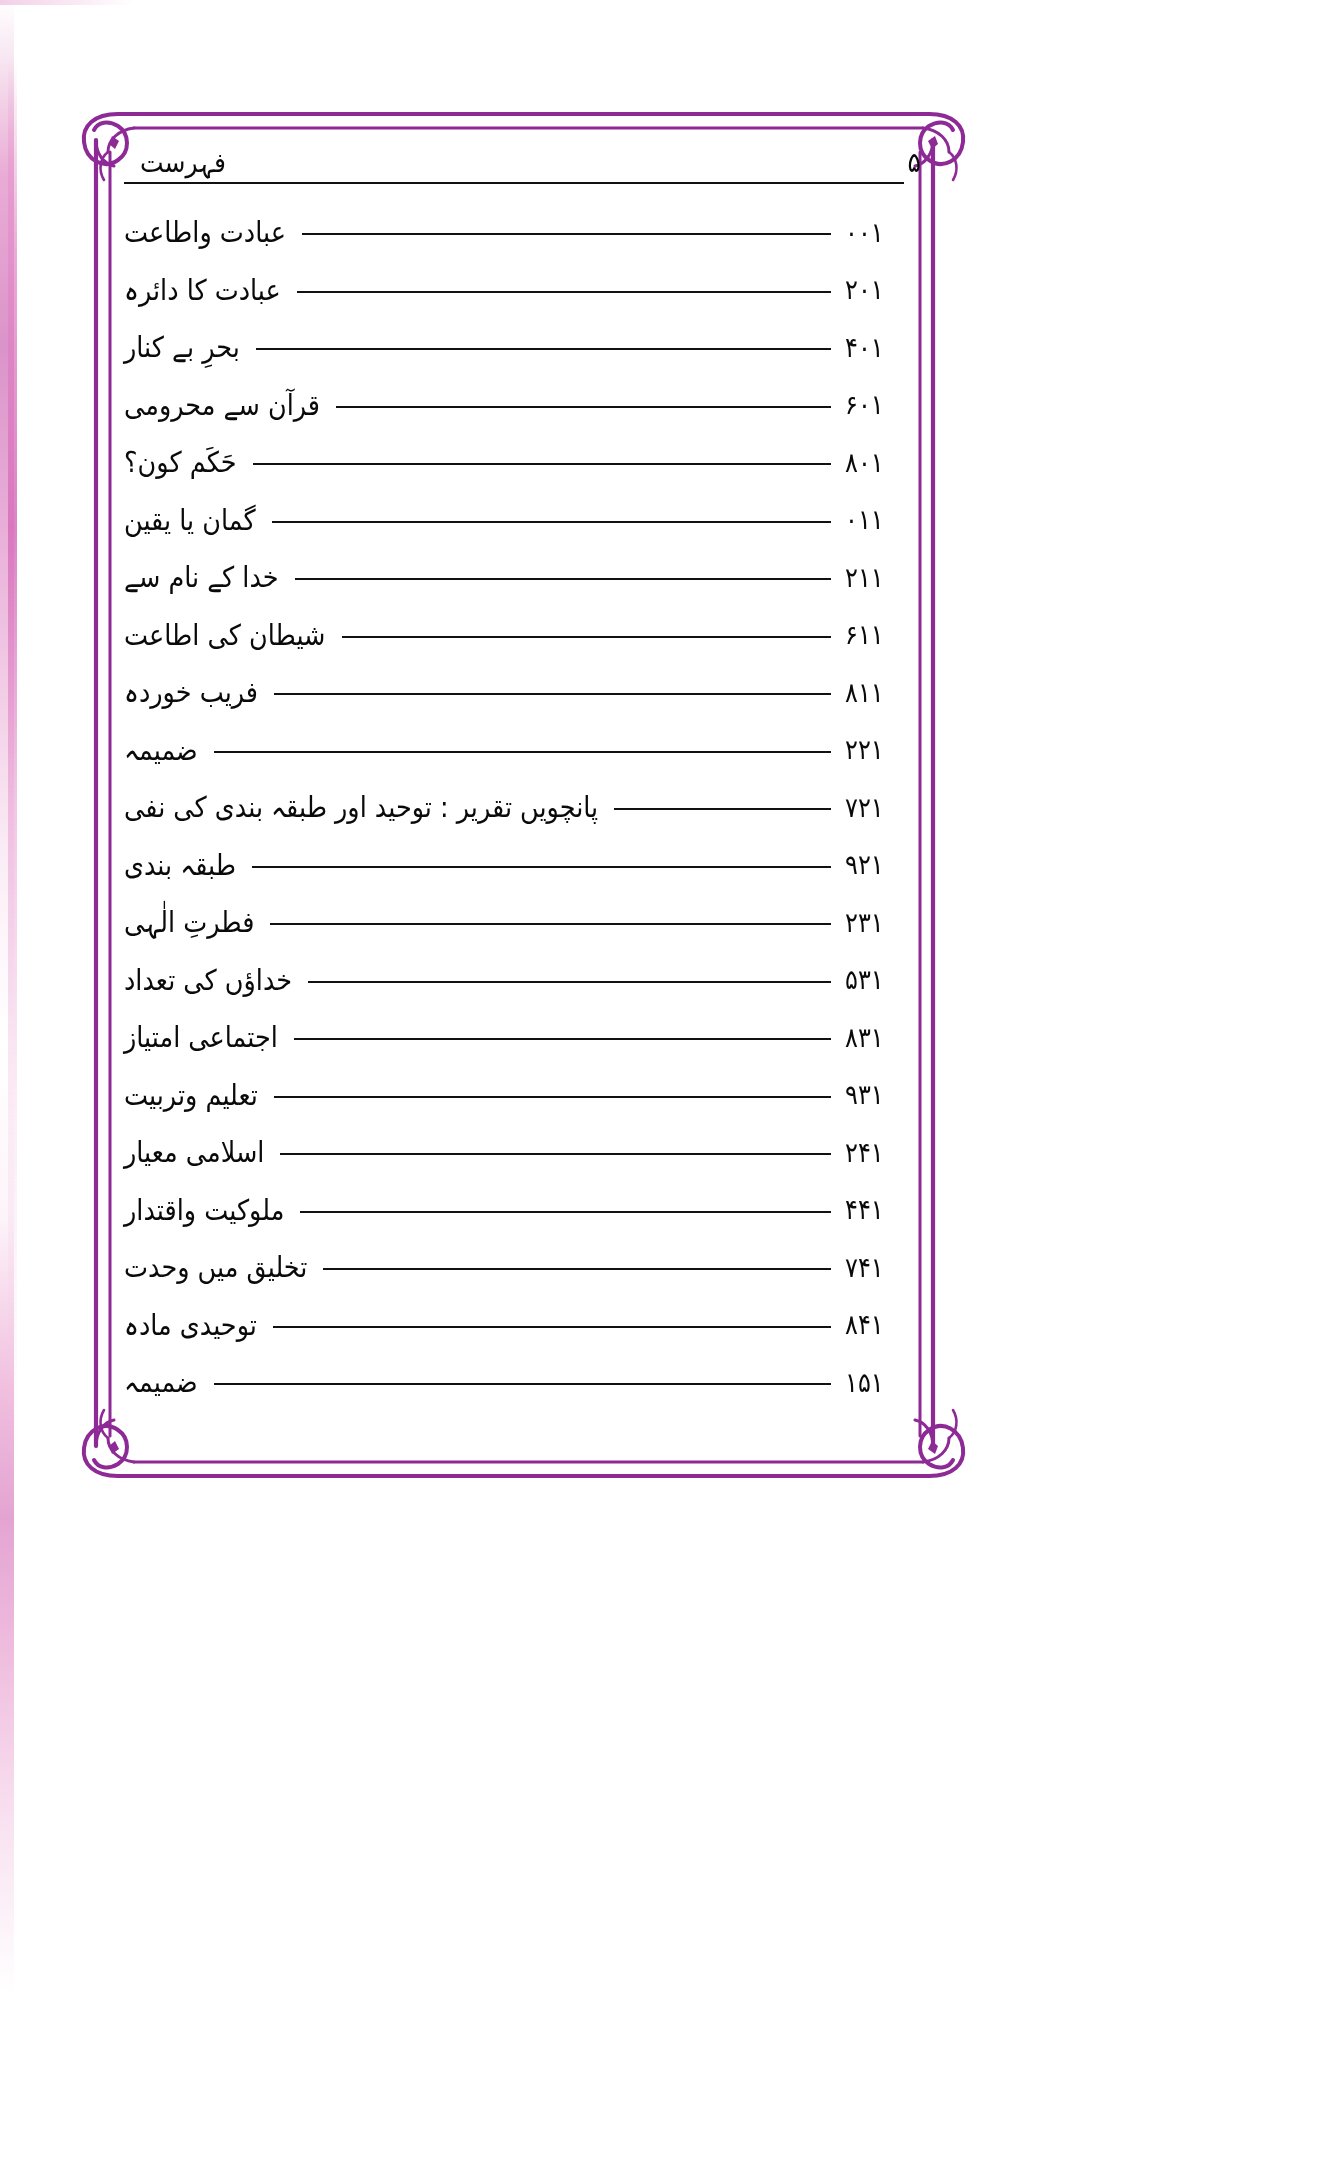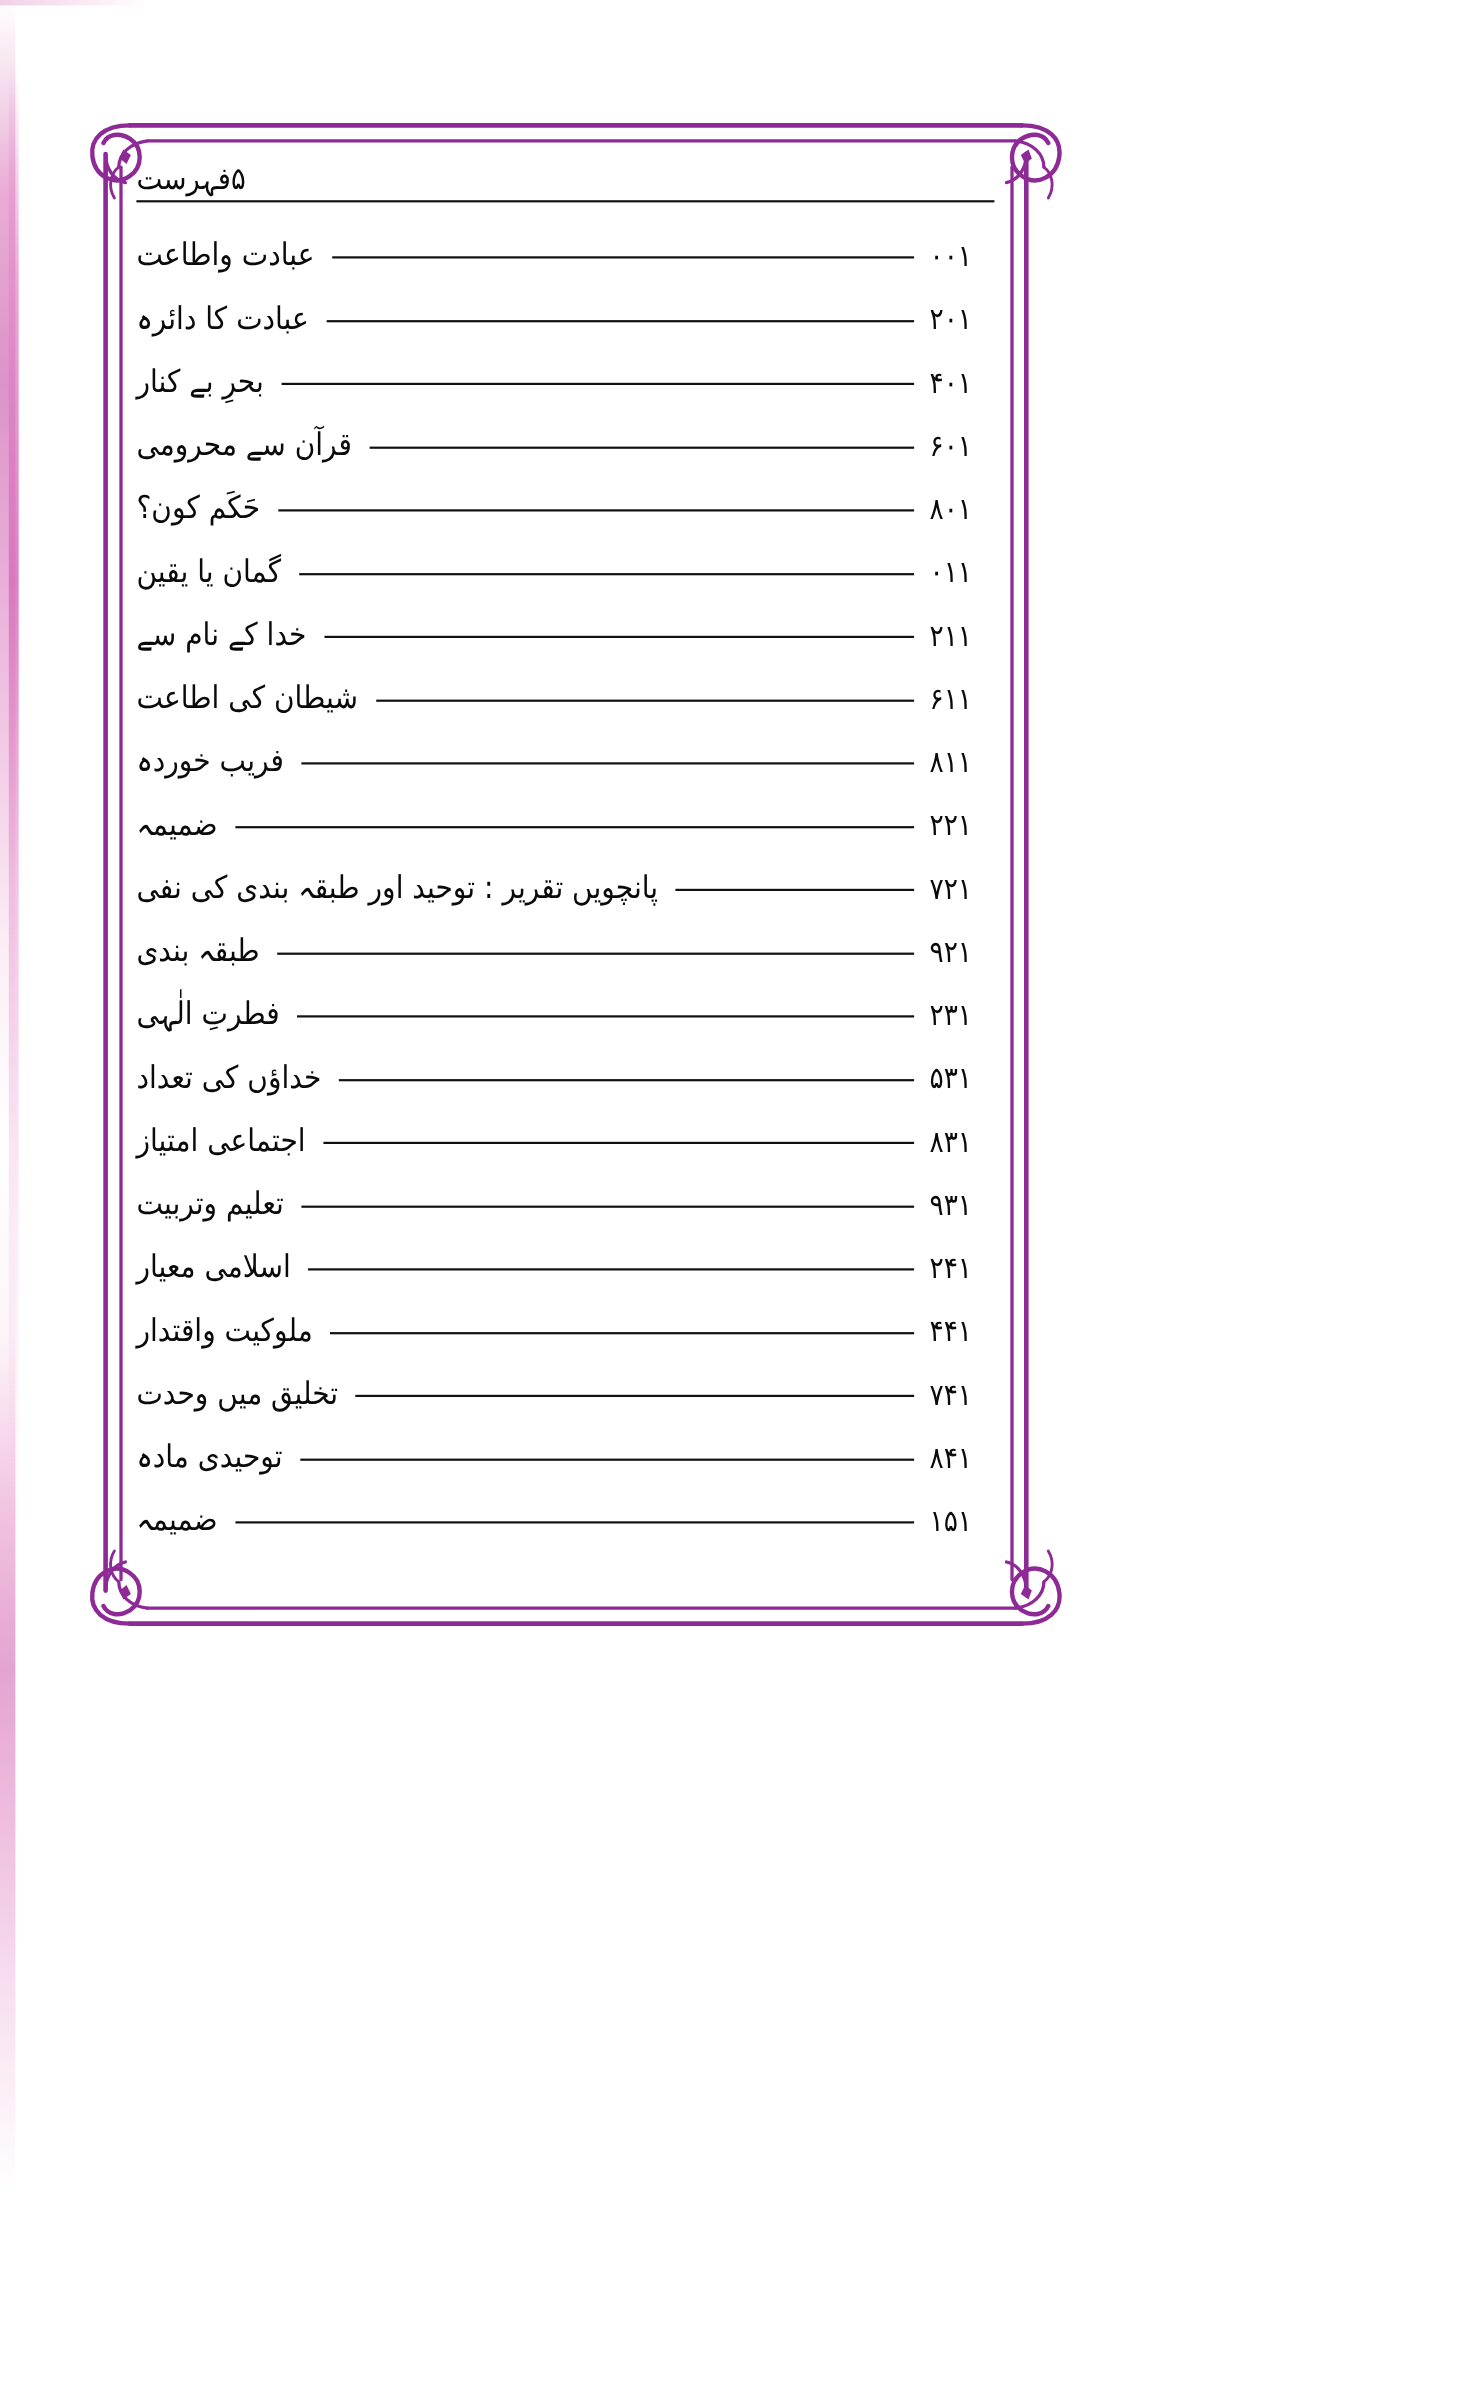--- a/index.html
+++ b/index.html
@@ -53,26 +53,27 @@
   
   #page-sheet {
     position: absolute;
     left: 78px; top: 100px;
     width: 869px;
     height: 1390px;
   }
 
   #header-row {
     position: absolute;
-    left: 0; top: 24px;
+    left: 16px; top: 24px;
     width: 869px;
     height: 52px;
     padding: 0 42px 0 46px;
     display: flex;
     align-items: flex-end;
+    justify-content: space-between;
     flex-direction: row-reverse;
   }
 
   .urdu {
     font-family: "DejaVu Sans", sans-serif;
     direction: rtl;
     unicode-bidi: bidi-override;
     color: #0a0a0a;
   }
 

